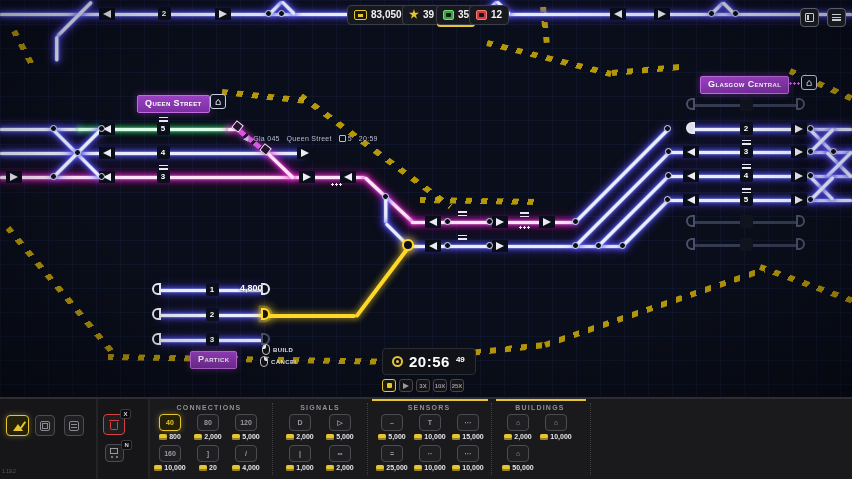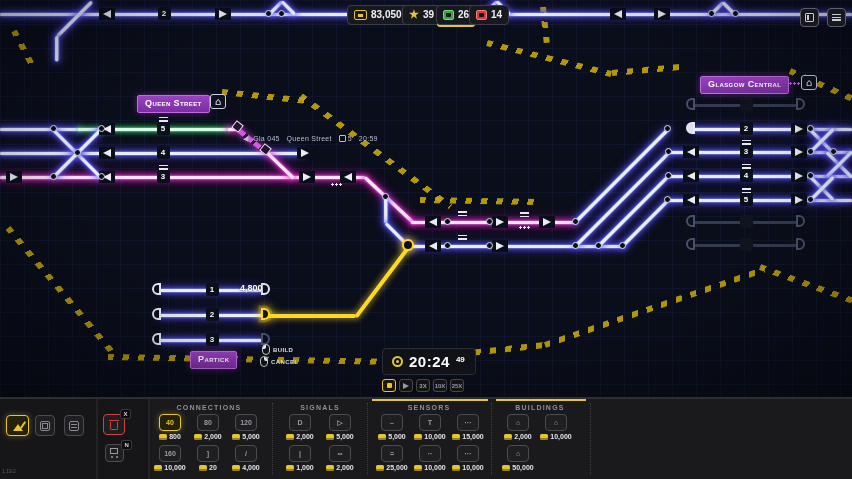--- a/index.html
+++ b/index.html
@@ -375,41 +375,41 @@
     <span>83,050</span>
   </div>
   <div class="chip" style="left:402px">
     <span class="star">★</span>
     <span>39</span>
   </div>
   <div class="chip sel" style="left:436px">
     <span class="ticon gt">
         <i></i>
       </span>
-    <span>26</span>
+    <span>35</span>
   </div>
   <div class="chip" style="left:469px">
     <span class="ticon rt">
         <i></i>
       </span>
-    <span>14</span>
+    <span>12</span>
   </div>
 
   <div class="tbtn" style="left:800px">
       <span class="winico"></span>
     </div>
   <div class="tbtn" style="left:827px">
       <span class="burger"></span>
     </div>
 
   <div id="clock">
     <span class="clkico">
         <i></i>
       </span>
-    <span class="tm">20:24</span>
+    <span class="tm">20:56</span>
     <span class="sec">49</span>
   </div>
   <div class="spd on" style="left:382px">
       <span class="sq"></span>
     </div>
   <div class="spd" style="left:399px">
       <span class="pl"></span>
     </div>
   <div class="spd" style="left:416px">3X</div>
   <div class="spd" style="left:433px">10X</div>

